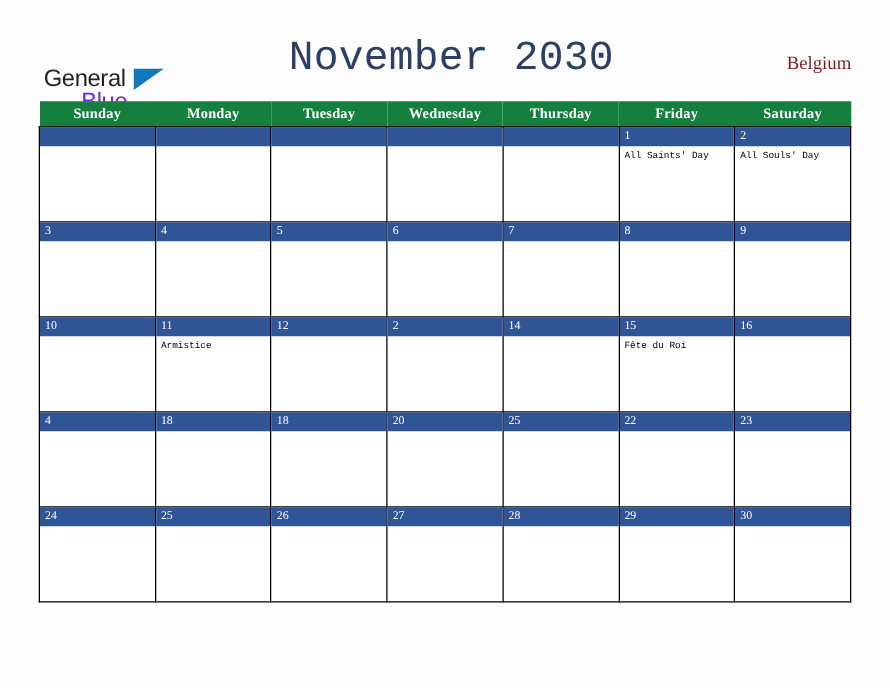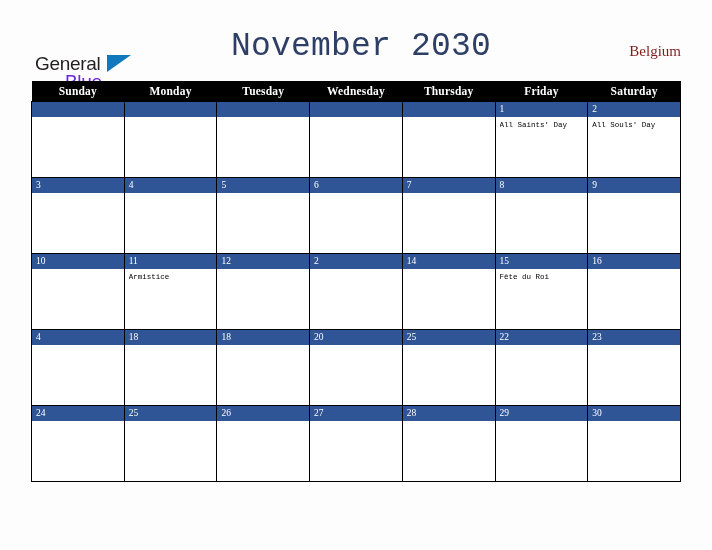--- a/index.html
+++ b/index.html
@@ -95,21 +95,21 @@
   .calendar {
     position: absolute;
     left: 31px;
     top: 81px;
     width: 650px;
     border-collapse: collapse;
     table-layout: fixed;
   }
 
   .calendar th {
-    background: #000000;
+    background: #15803d;
     color: #ffffff;
     font-size: 11.5px;
     font-weight: bold;
     font-family: "Liberation Serif", serif;
     height: 20px;
     padding: 0;
     text-align: center;
     border: none;
     letter-spacing: 0.2px;
   }

